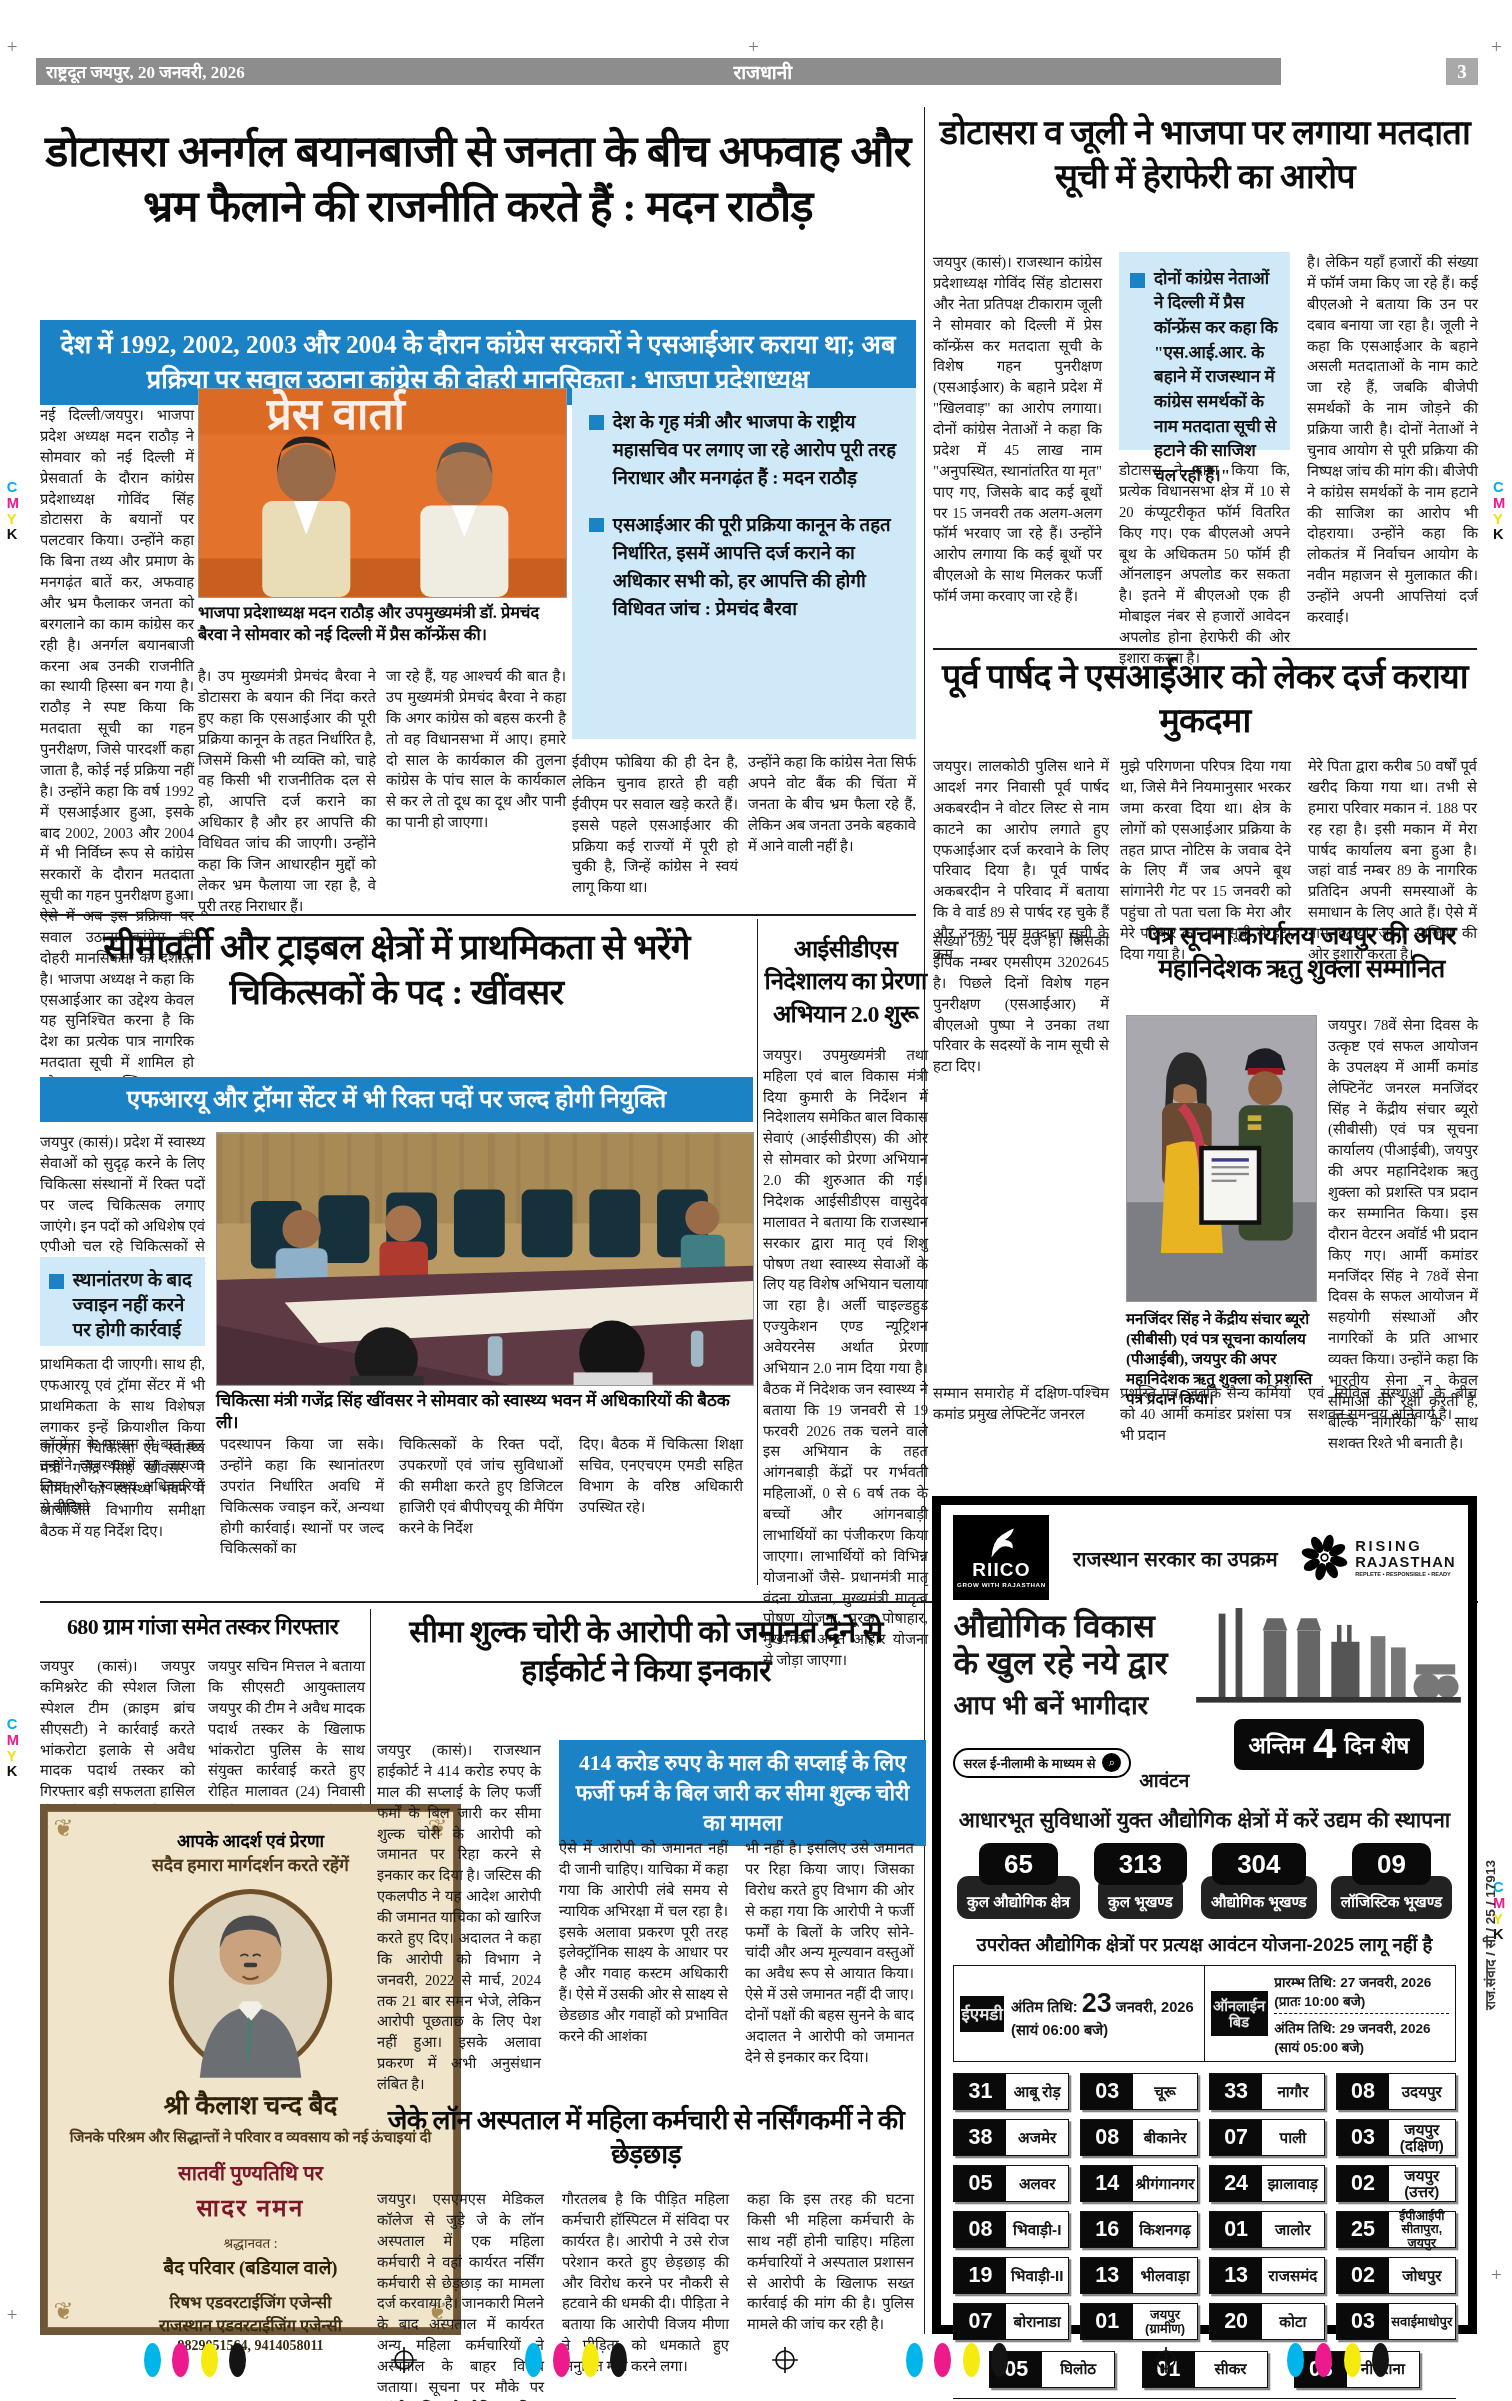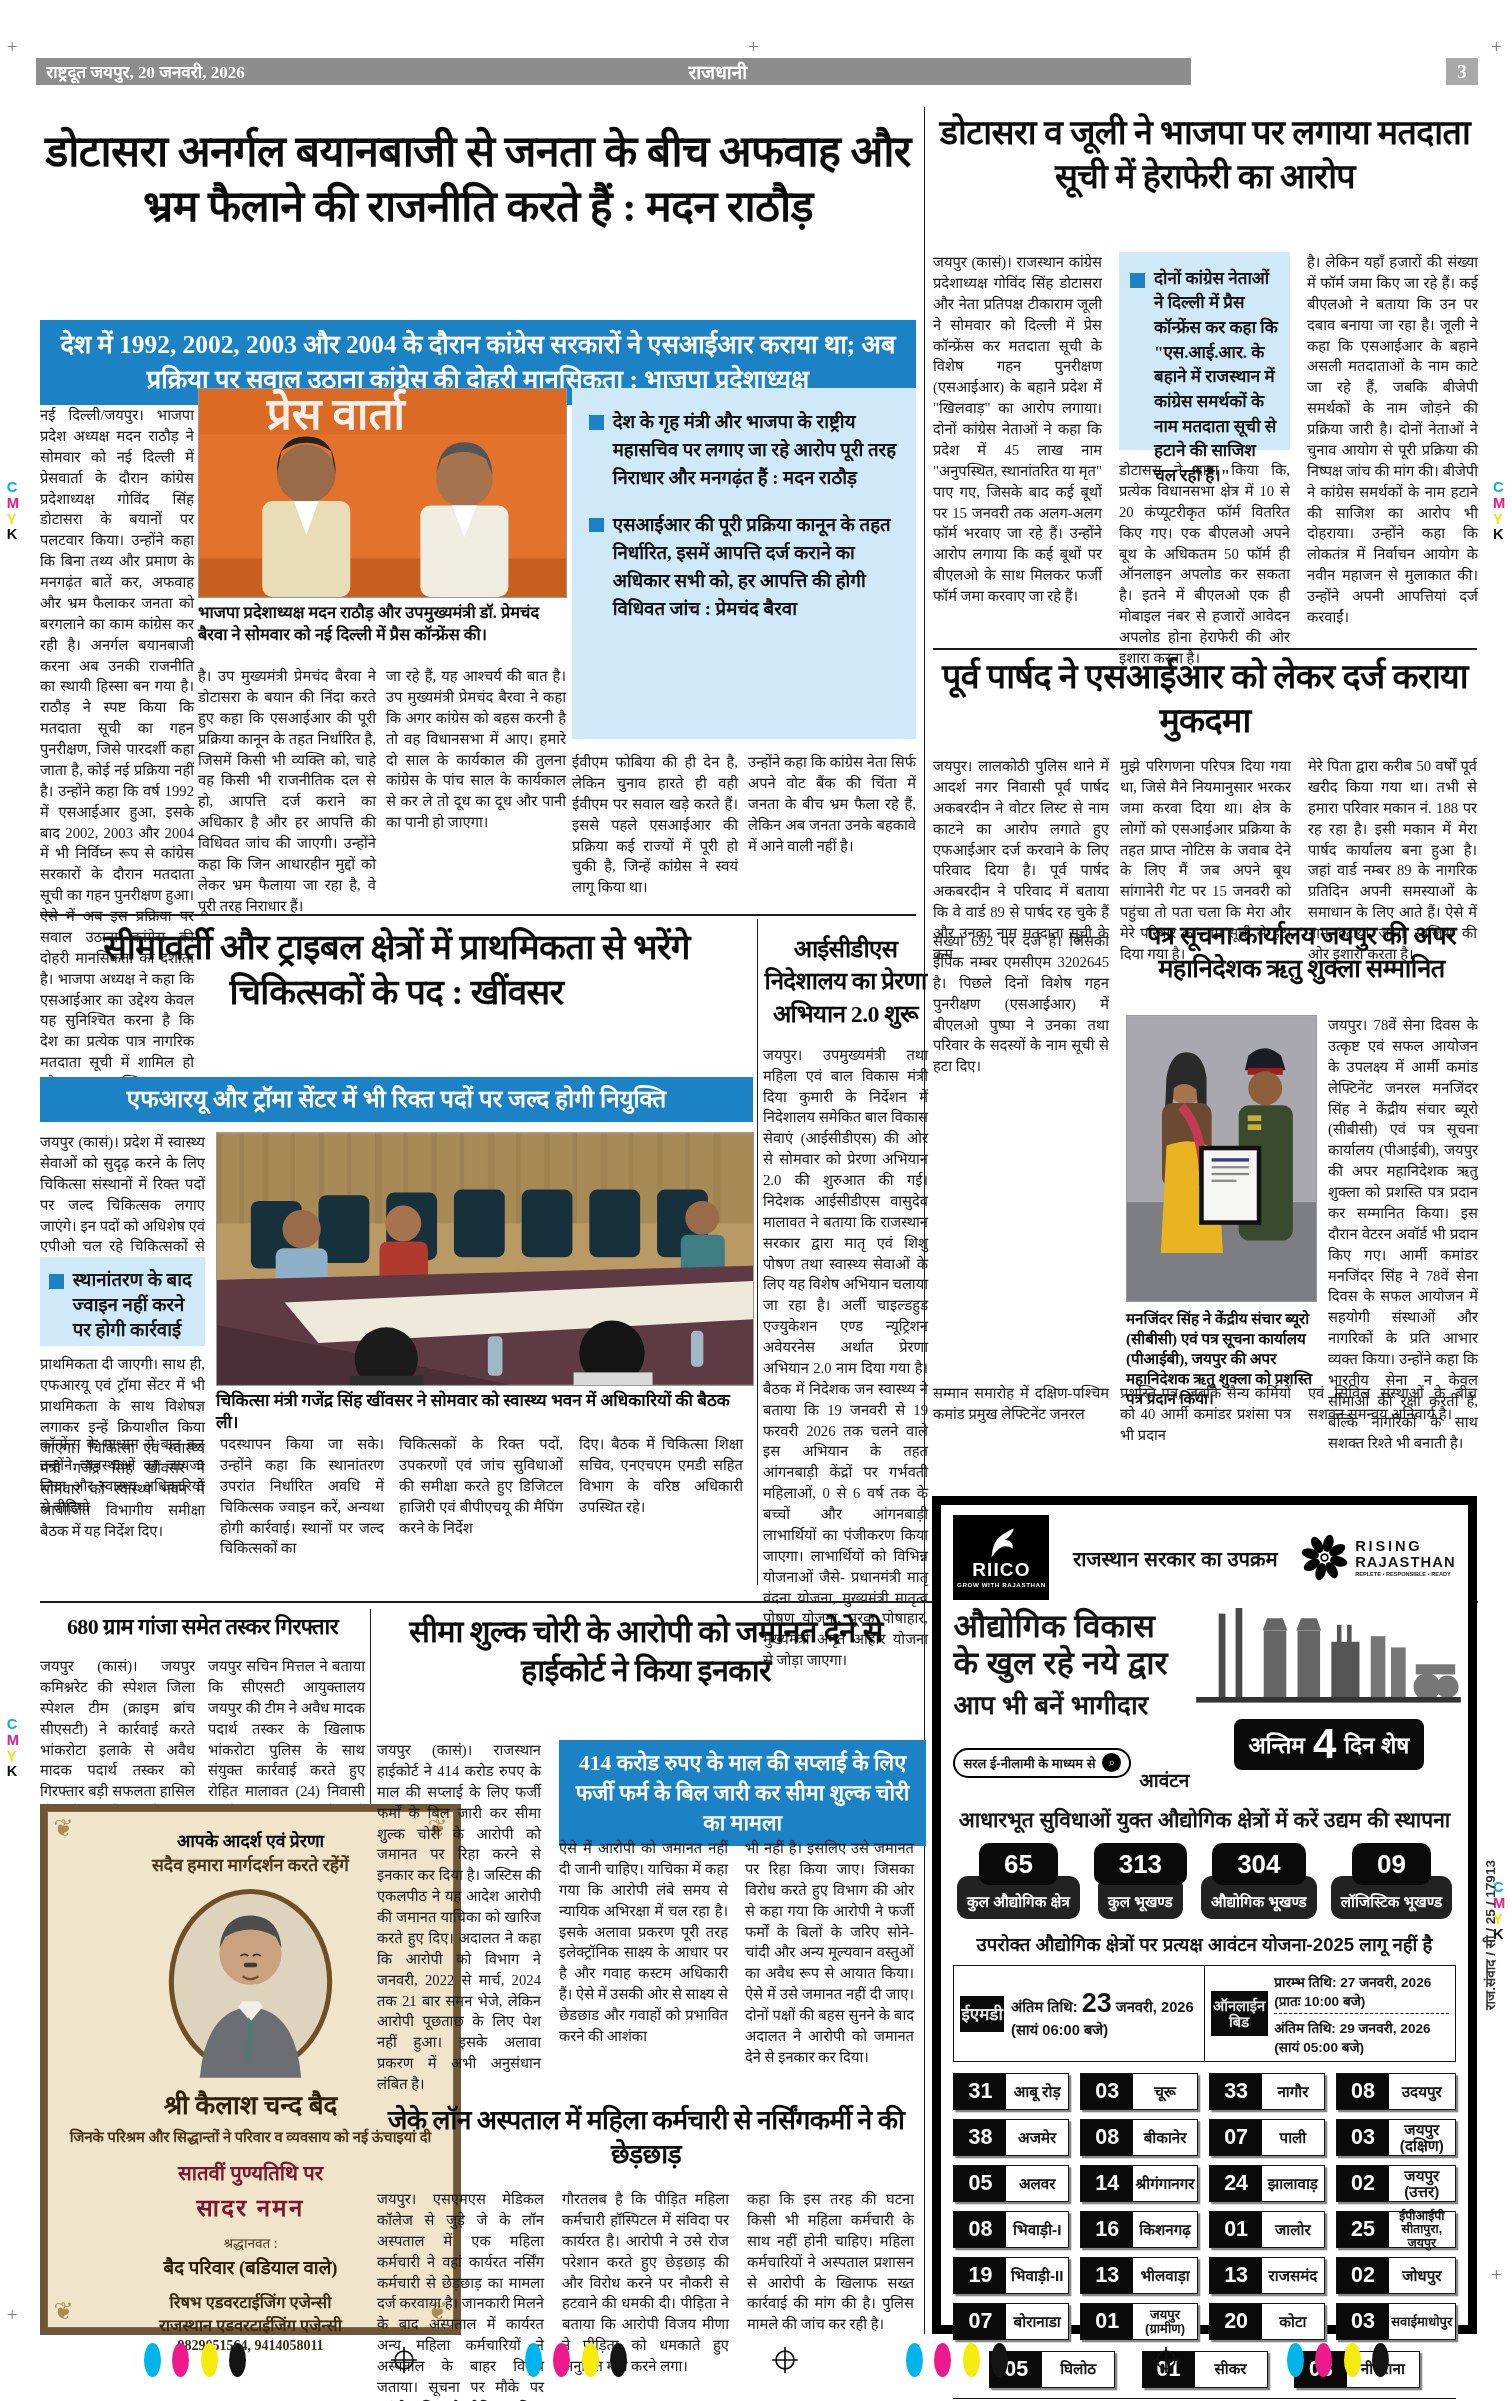--- a/index.html
+++ b/index.html
@@ -67,21 +67,21 @@
       <span class="y">Y</span>
       <span class="k">K</span>
   </div>
   <div class="cmyk-stack" style="left:1493px;top:1880px;">
     <span class="c">C</span>
       <span class="m">M</span>
       <span class="y">Y</span>
       <span class="k">K</span>
   </div>
 
-  <div class="abs mast" style="left:36px;top:58px;width:1155px;height:27px;font-family:Liberation Serif, serif;">
+  <div class="abs mast" style="left:36px;top:58px;width:1245px;height:27px;font-family:Liberation Serif, serif;">
     <span style="font-size:17px;margin-left:10.2px;">राष्ट्रदूत जयपुर, 20 जनवरी, 2026</span>
     <span style="font-size:19px;flex:1;text-align:center;">राजधानी</span>
   </div>
   <div class="abs mast" style="left:1446px;top:58px;width:32px;height:27px;background:#a9a9a9;justify-content:center;">
     <span style="font-size:19px;">3</span>
   </div>
 
   <div class="abs" style="left:40px;top:124px;width:876px;height:782px;">
     <div class="hl" style="font-size:43px;">डोटासरा अनर्गल बयानबाजी से जनता के बीच अफवाह और भ्रम फैलाने की राजनीति करते हैं : मदन राठौड़</div>
     <div class="strip abs" style="left:0;top:196px;width:876px;padding:6.8px 0;font-size:25.4px;">देश में 1992, 2002, 2003 और 2004 के दौरान कांग्रेस सरकारों ने एसआईआर कराया था; अब प्रक्रिया पर सवाल उठाना कांग्रेस की दोहरी मानसिकता : भाजपा प्रदेशाध्यक्ष</div>

